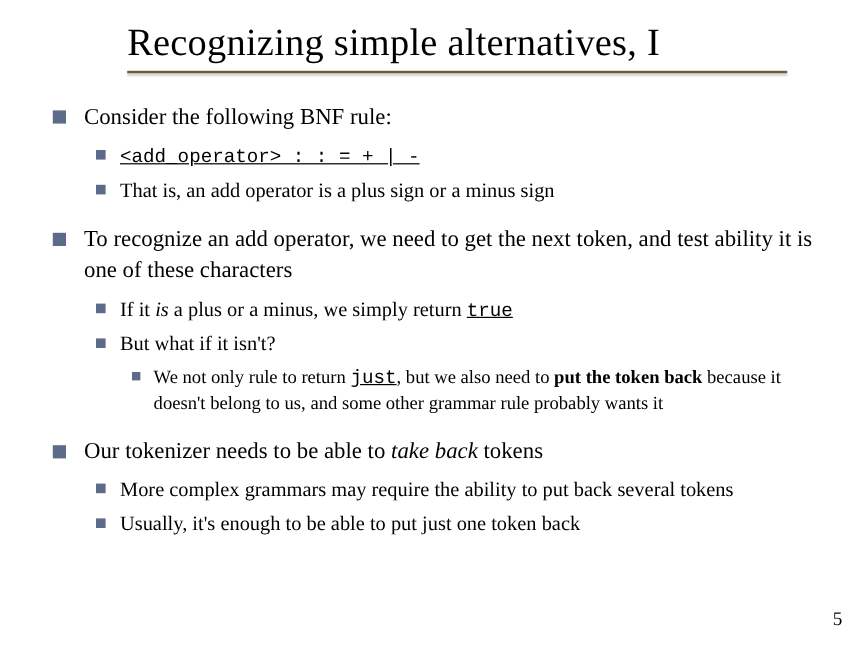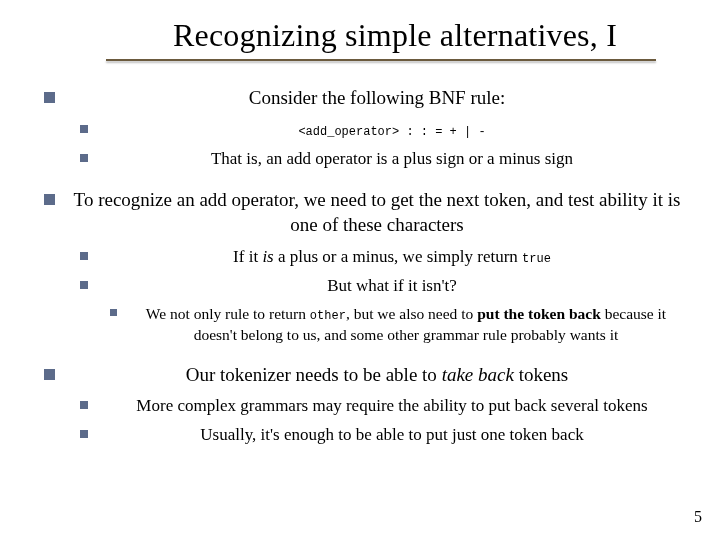--- a/index.html
+++ b/index.html
@@ -1,32 +1,32 @@
 <!DOCTYPE html>
 <html><head>
 <meta charset="utf-8">
 <style>
-  * { margin: 0; padding: 0; box-sizing: border-box; text-align: center; }
+  * { margin: 0; padding: 0; box-sizing: border-box; }
   html, body { width: 720px; height: 540px; font-family: 'Times New Roman', Times, serif; background: #fff; color: #000; }
   .slide { width: 720px; height: 540px; position: relative; padding: 18px 36px 24px 36px; }
   .title-wrap { margin-left: 70px; margin-bottom: 24px; }
   .title { font-size: 32px; font-weight: 400; letter-spacing: 0.2px; line-height: 1.1; padding-bottom: 6px; }
   .title-underline { height: 2px; width: 550px; background: #6b5a3e; box-shadow: 0 2px 2px rgba(0,0,0,0.25); }
   .content { font-size: 19px; line-height: 1.35; }
   ul { list-style: none; }
   li { position: relative; }
   .lvl1 > li { padding-left: 34px; margin-bottom: 16px; }
   .lvl1 > li::before { content: ""; position: absolute; left: 8px; top: 7px; width: 11px; height: 11px; background: #5c6b8a; }
   .lvl2 { margin-top: 8px; }
   .lvl2 > li { padding-left: 30px; margin-bottom: 6px; font-size: 17px; }
   .lvl2 > li::before { content: ""; position: absolute; left: 10px; top: 6px; width: 8px; height: 8px; background: #5c6b8a; }
   .lvl3 { margin-top: 6px; }
   .lvl3 > li { padding-left: 28px; margin-bottom: 6px; font-size: 15.5px; }
   .lvl3 > li::before { content: ""; position: absolute; left: 10px; top: 5px; width: 7px; height: 7px; background: #5c6b8a; }
-  .mono { font-family: 'Courier New', Courier, monospace; font-size: 12px; }
+  .mono { font-family: 'Courier New', Courier, monospace; font-size: 16px; text-decoration: underline; }
   .italic { font-style: italic; }
   .bolditalic { font-weight: 700; }
   .pagenum { position: absolute; right: 18px; bottom: 14px; font-size: 16px; }
 </style>
 </head>
 <body>
 
 <div class="slide">
   <div class="title-wrap">
     <div class="title">Recognizing simple alternatives, I</div>
@@ -51,21 +51,21 @@
       <li>
         <span>To recognize an add operator, we need to get the next token, and test ability it is one of these characters</span>
         <ul class="lvl2">
           <li>
             <span>If it </span><span class="italic">is</span><span> a plus or a minus, we simply return </span><span class="mono">true</span>
           </li>
           <li>
             <span>But what if it isn't?</span>
             <ul class="lvl3">
               <li>
-                <span>We not only rule to return </span><span class="mono">other</span><span>, but we also need to </span><span class="bolditalic">put the token back</span><span> because it doesn't belong to us, and some other grammar rule probably wants it</span>
+                <span>We not only rule to return </span><span class="mono">just</span><span>, but we also need to </span><span class="bolditalic">put the token back</span><span> because it doesn't belong to us, and some other grammar rule probably wants it</span>
               </li>
             </ul>
           </li>
         </ul>
       </li>
 
       <li>
         <span>Our tokenizer needs to be able to </span><span class="italic">take back</span><span> tokens</span>
         <ul class="lvl2">
           <li>

